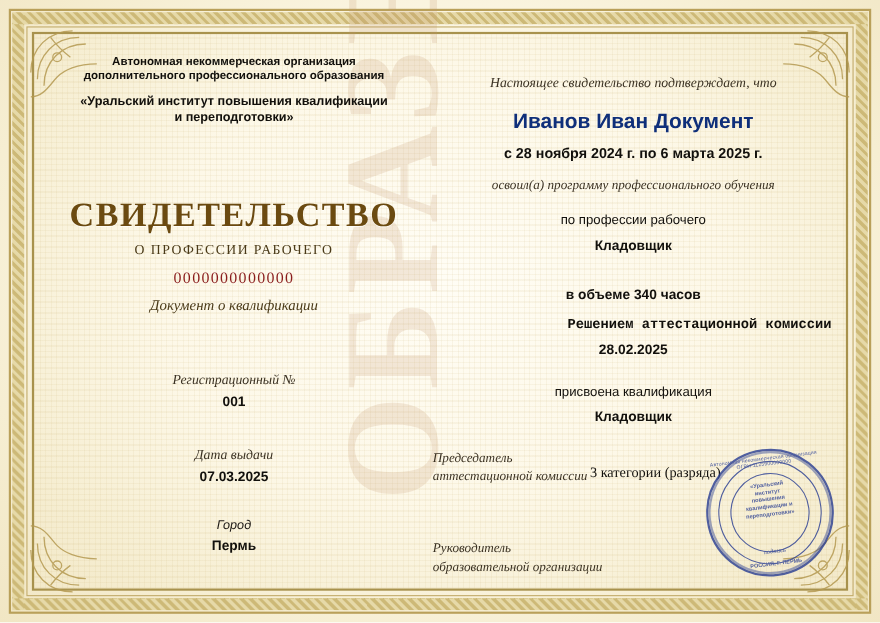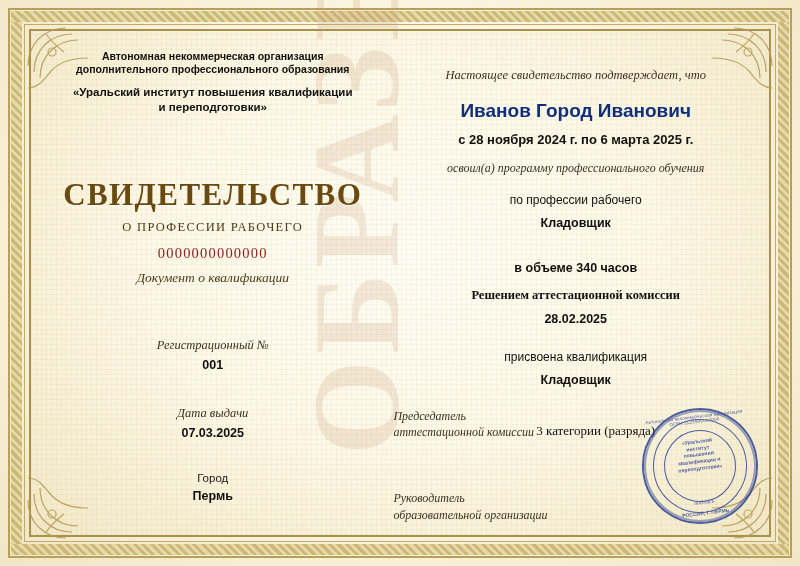--- a/index.html
+++ b/index.html
@@ -173,20 +173,21 @@
   .field-label {
     font-family: "Liberation Serif", serif;
     font-style: italic;
     font-size: 12.5px;
     color: #3a3122;
   }
   .field-label-plain {
     font-family: "Liberation Sans", sans-serif;
     font-size: 11.5px;
     color: #1b1713;
+    font-style: italic;
   }
   .field-value {
     font-family: "Liberation Sans", sans-serif;
     font-size: 12.5px;
     font-weight: bold;
     color: #12100c;
     margin-top: 5px;
   }
   .reg-block { margin-top: 52px; }
   .date-block { margin-top: 34px; }
@@ -236,24 +237,25 @@
   }
   .r-volume {
     margin-top: 31px;
     font-family: "Liberation Sans", sans-serif;
     font-size: 12.5px;
     font-weight: bold;
     color: #12100c;
   }
   .r-decision {
     margin-top: 13px;
-    font-family: Liberation Serif, serif;
-    font-size: 12.5px;
-    font-weight: bold;
-    color: #12100c;
+    font-family: Liberation Mono, monospace;
+    font-size: 12.5px;
+    font-weight: bold;
+    color: #12100c;
+    text-align: right;
   }
   .r-decision-date {
     margin-top: 9px;
     font-family: "Liberation Sans", sans-serif;
     font-size: 12.5px;
     font-weight: bold;
     color: #12100c;
   }
   .r-qual-label {
     margin-top: 24px;
@@ -431,21 +433,21 @@
       </div>
 
       <div class="city-block">
         <div class="field-label-plain">Город</div>
         <div class="field-value">Пермь</div>
       </div>
     </div>
 
     <div class="right-col">
       <div class="r-intro">Настоящее свидетельство подтверждает, что</div>
-      <div class="r-name">Иванов Город Иванович</div>
+      <div class="r-name">Иванов Иван Документ</div>
       <div class="r-period">с 28 ноября 2024 г. по 6 марта 2025 г.</div>
       <div class="r-program">освоил(а) программу профессионального обучения</div>
       <div class="r-prof-label">по профессии рабочего</div>
       <div class="r-prof-value">Кладовщик</div>
       <div class="r-volume">в объеме 340 часов</div>
       <div class="r-decision">Решением аттестационной комиссии</div>
       <div class="r-decision-date">28.02.2025</div>
       <div class="r-qual-label">присвоена квалификация</div>
       <div class="r-qual-value">Кладовщик</div>
       <div class="r-category">3 категории (разряда)</div>

